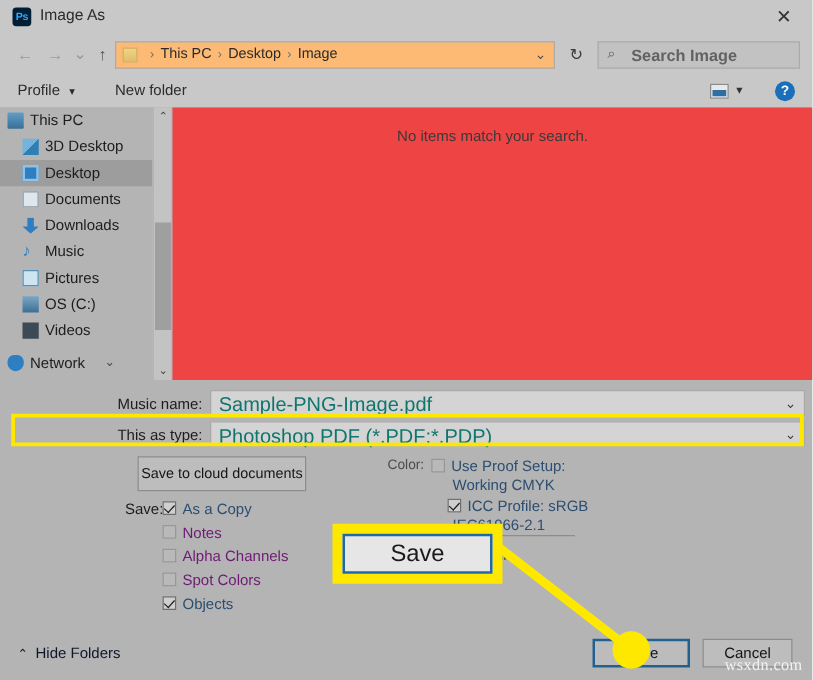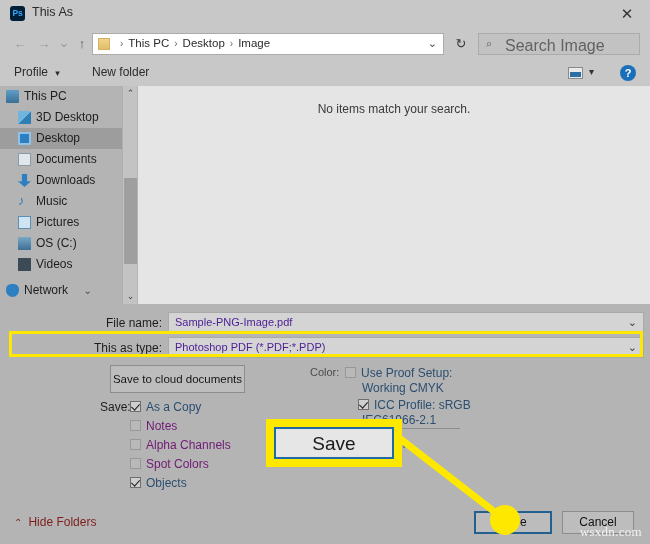--- a/index.html
+++ b/index.html
@@ -80,21 +80,21 @@
     line-height: 20px;
     text-align: center;
     font-size: 13px;
     color: #9a9a9a;
   }
   .nav-arrow.enabled { color: #555; }
   .addressbar {
     position: absolute;
     left: 92px; top: 5px;
     width: 352px; height: 22px;
-    background: #ffffff;
+    background: #fdba74;
     border: 1px solid #ababab;
     box-sizing: border-box;
   }
   .folder-ico {
     position: absolute;
     left: 5px; top: 4px;
     width: 12px; height: 12px;
     background: linear-gradient(180deg,#f0d48a 0%, #e0be6a 100%);
     border: 1px solid #d4b060;
     box-sizing: border-box;
@@ -132,22 +132,23 @@
   }
   .search-ico {
     position: absolute;
     left: 7px; top: 3px;
     font-size: 11px;
     color: #5e5e5e;
   }
   .search-ph {
     position: absolute;
     left: 26px; top: 3px;
-    font-size: 16px;
+    font-size: 13px;
     color: #626262;
+    font-weight: bold;
   }
 
   
   .cmdbar {
     position: absolute;
     left: 0; top: 60px;
     width: 650px; height: 26px;
     background: #c8c8c8;
   }
   .cmd-item {
@@ -255,21 +256,21 @@
     position: absolute;
     left: 1px; top: 92px;
     width: 13px; height: 86px;
     background: #9f9f9f;
   }
 
   .filelist {
     position: absolute;
     left: 138px; top: 0;
     width: 512px; height: 218px;
-    background: #e5e5e5;
+    background: #ef4444;
   }
   .empty-msg {
     position: absolute;
     left: 0; top: 16px;
     width: 512px;
     text-align: center;
     font-size: 12px;
     color: #3a3a3a;
   }
 
@@ -283,22 +284,22 @@
   .combo {
     position: absolute;
     background: #d4d4d4;
     border: 1px solid #a9a9a9;
     box-sizing: border-box;
     height: 21px;
   }
   .combo .val {
     position: absolute;
     left: 6px; top: 3px;
-    font-size: 11px;
-    color: #4c1d95;
+    font-size: 16px;
+    color: #0f766e;
     white-space: nowrap;
   }
   .combo .chev {
     position: absolute;
     right: 6px; top: 3px;
     font-size: 11px;
     color: #3c3c3c;
   }
 
   
@@ -394,21 +395,21 @@
     color: #1a1a1a;
     line-height: 29px;
     text-align: center;
   }
 
   
   .hide-folders {
     position: absolute;
     left: 14px; top: 515px;
     font-size: 12px;
-    color: #7f1d1d;
+    color: #0f172a;
   }
   .hf-chev { margin-right: 6px; font-size: 10px; }
   .btn {
     position: absolute;
     height: 23px;
     background: #bdbdbd;
     border: 1px solid #8c8c8c;
     box-sizing: border-box;
     font-size: 12px;
     color: #131313;
@@ -434,21 +435,21 @@
   }
 </style>
 </head>
 <body>
 
 <div id="app">
   <div class="dialog">
 
     <div class="titlebar">
       <div class="ps-icon">Ps</div>
-      <div class="title-text">This As</div>
+      <div class="title-text">Image As</div>
       <div class="close-btn">✕</div>
     </div>
 
     <div class="navbar">
       <div class="nav-arrow" style="left:10px;">←</div>
       <div class="nav-arrow" style="left:34px;">→</div>
       <div class="nav-arrow" style="left:54px;top:5px;">⌄</div>
       <div class="nav-arrow enabled" style="left:72px;">↑</div>
 
       <div class="addressbar">
@@ -527,21 +528,21 @@
         <div class="sb-arrow" style="top:0;">⌃</div>
         <div class="sb-thumb"></div>
         <div class="sb-arrow" style="top:203px;">⌄</div>
       </div>
 
       <div class="filelist">
         <div class="empty-msg">No items match your search.</div>
       </div>
     </div>
 
-    <div class="row-label" style="left:40px; top:316px; width:122px;">File name:</div>
+    <div class="row-label" style="left:40px; top:316px; width:122px;">Music name:</div>
     <div class="combo" style="left:168px; top:312px; width:476px;">
       <span class="val">Sample-PNG-Image.pdf</span>
       <span class="chev">⌄</span>
     </div>
 
     <div class="row-label" style="left:30px; top:341px; width:132px;">This as type:</div>
     <div class="combo" style="left:168px; top:337px; width:476px;">
       <span class="val">Photoshop PDF (*.PDF;*.PDP)</span>
       <span class="chev">⌄</span>
     </div>

